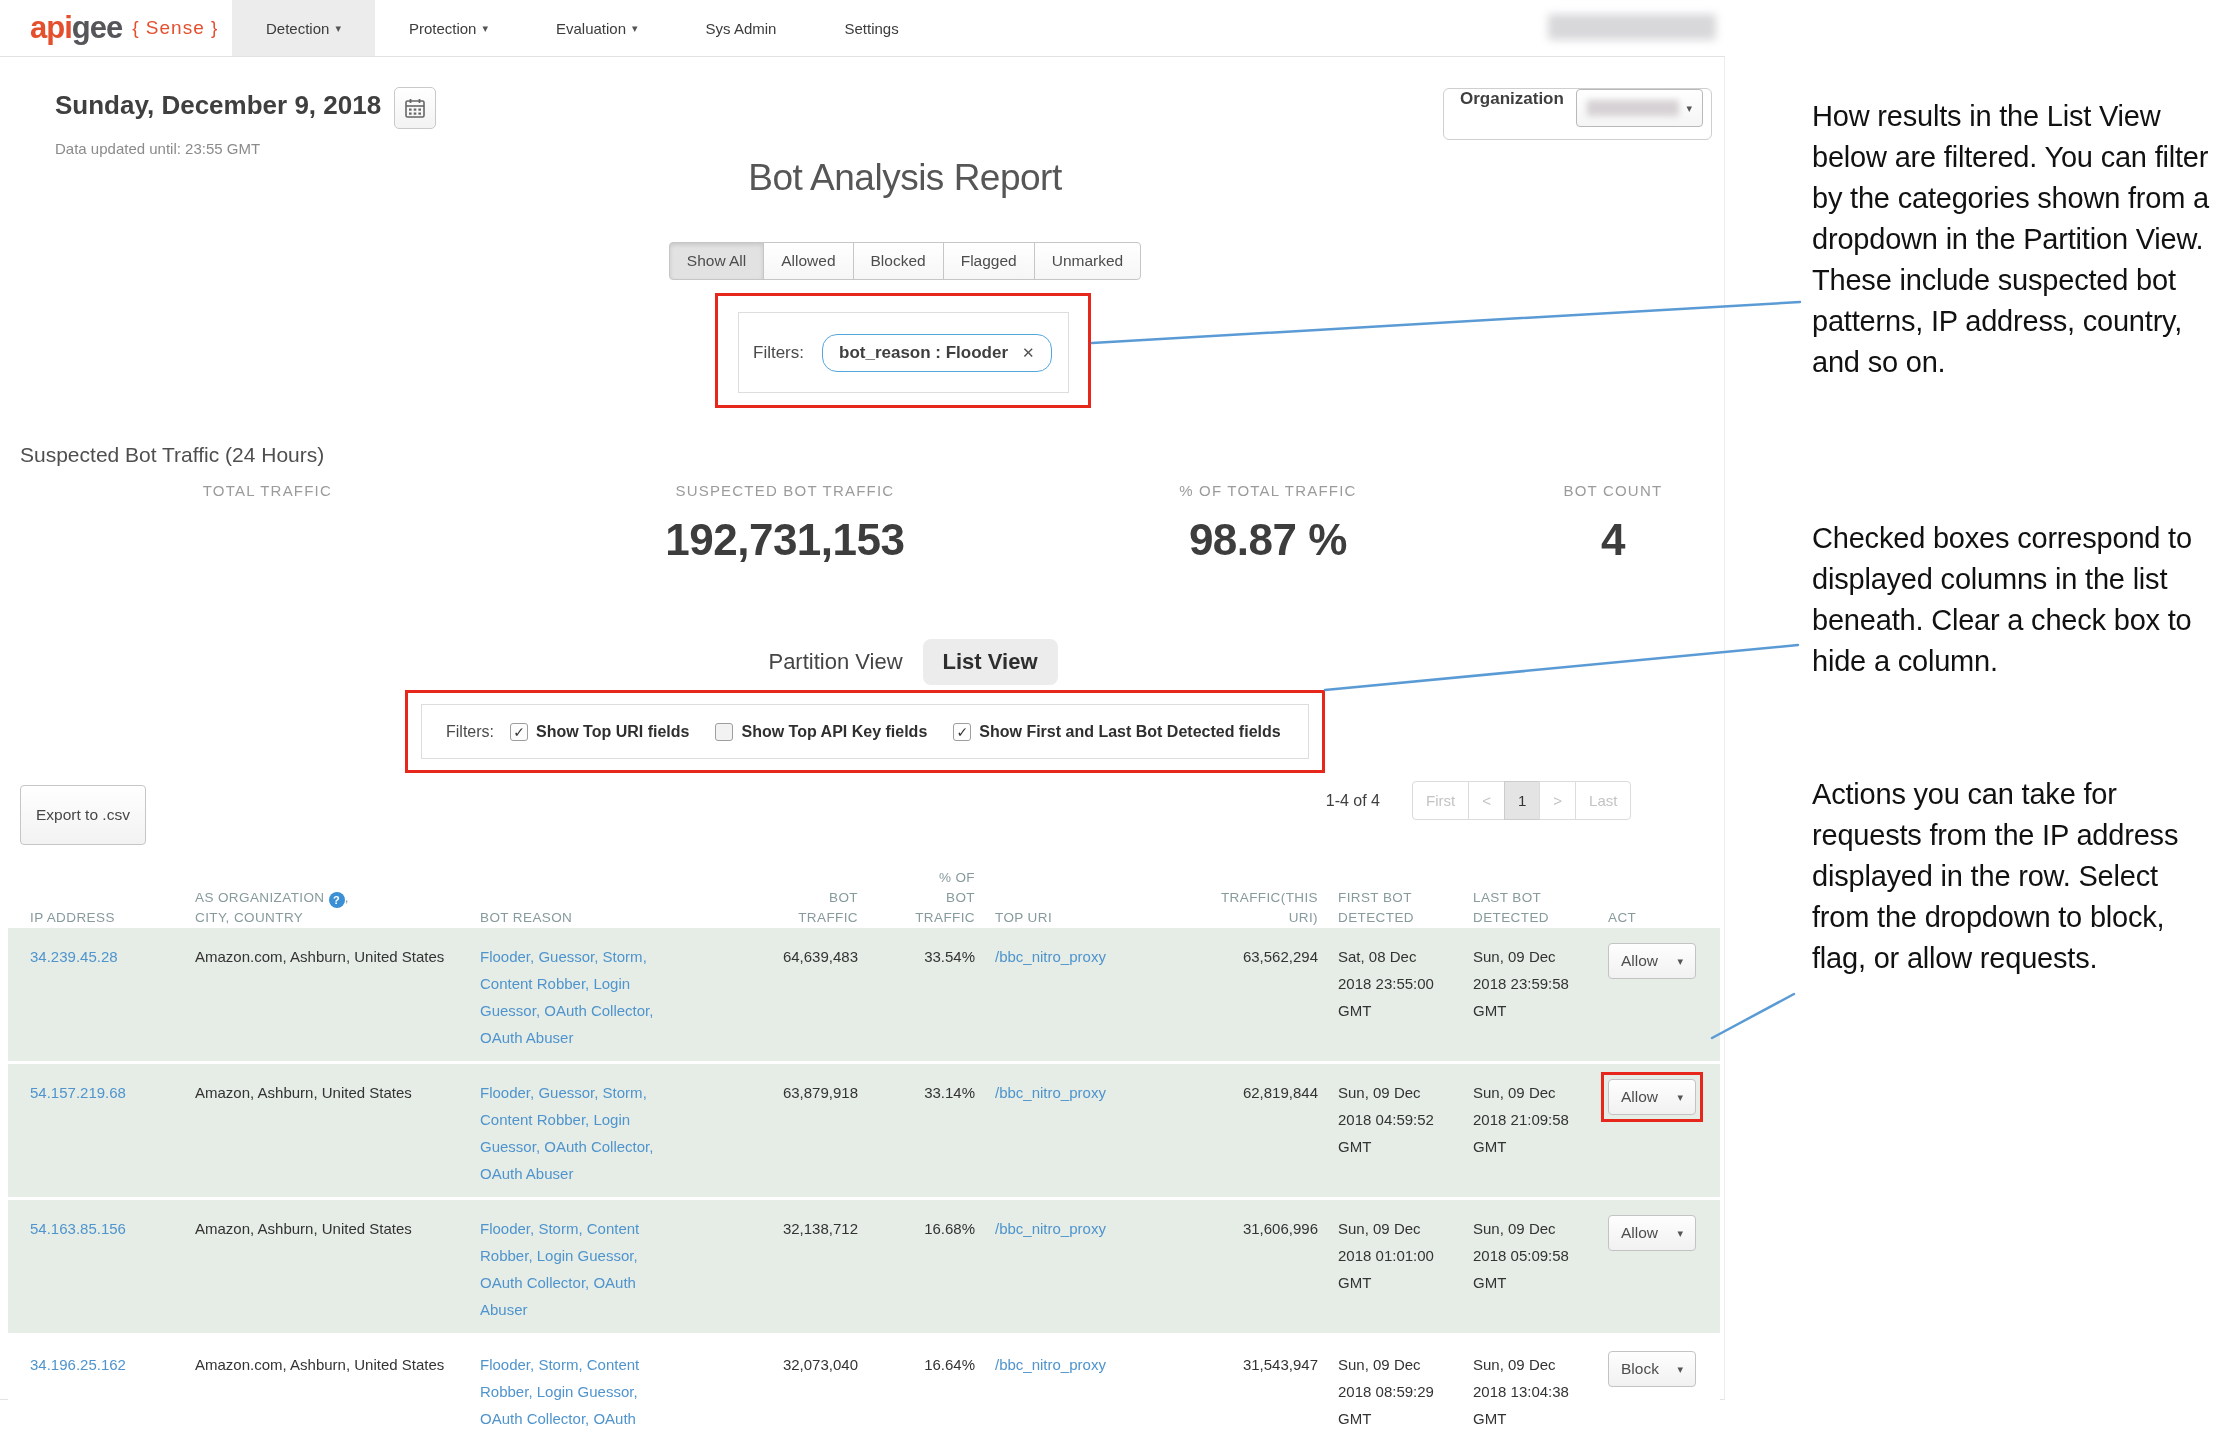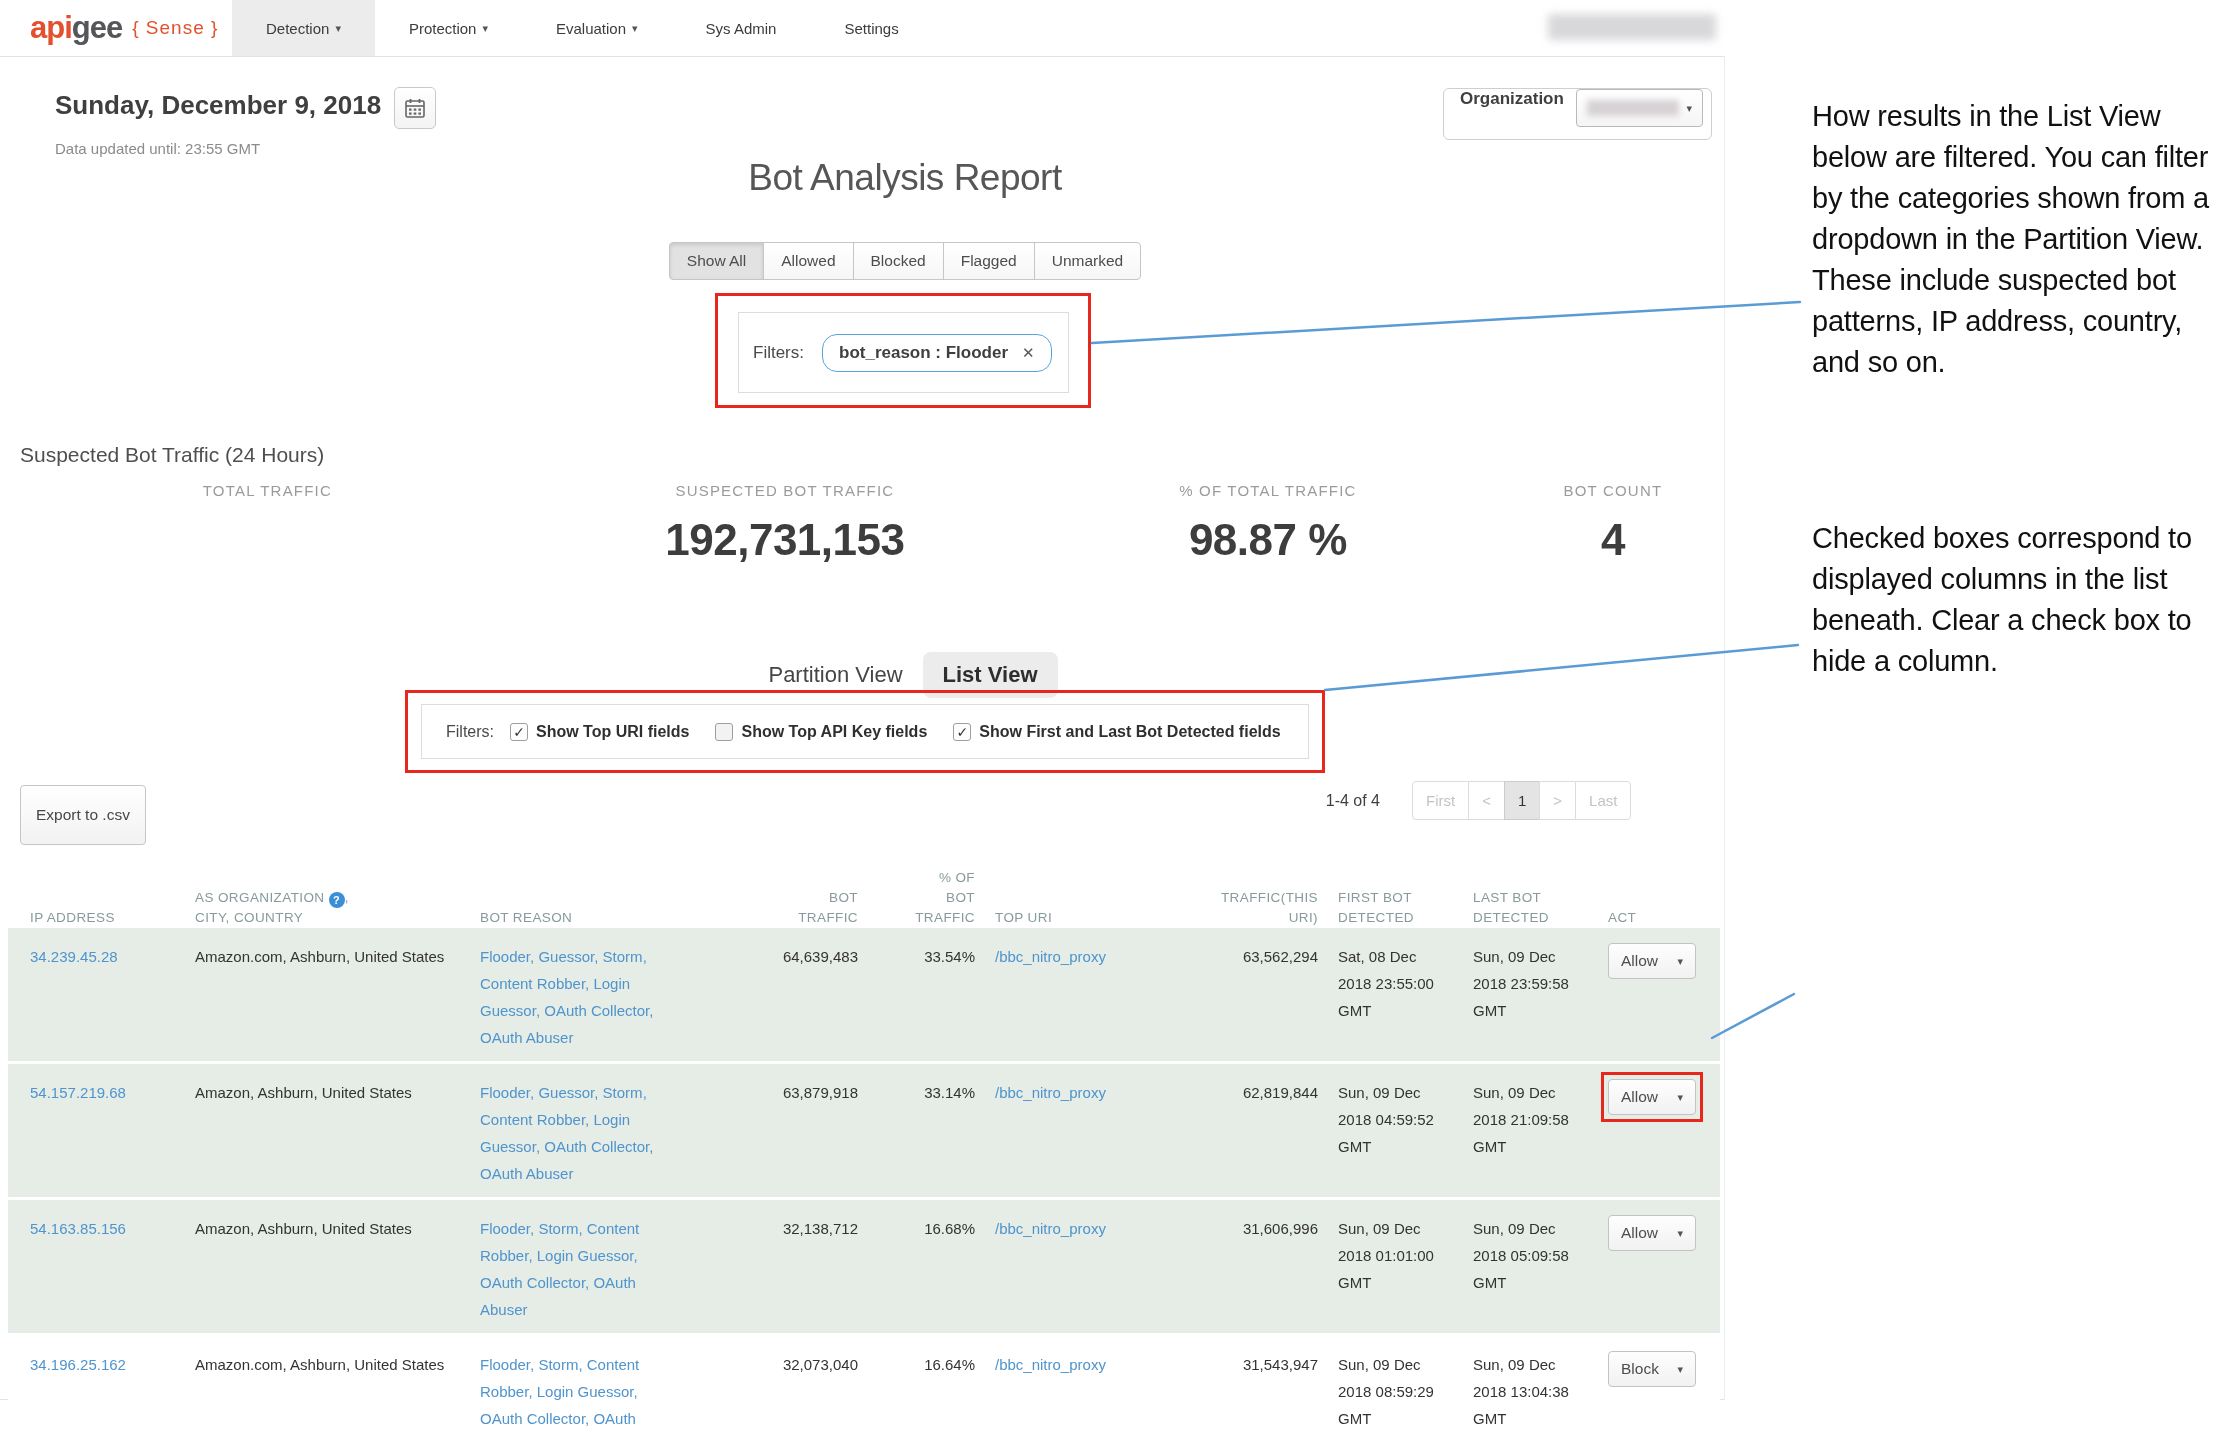--- a/index.html
+++ b/index.html
@@ -64,21 +64,21 @@
   .filter-chip .chip-x { margin-left:14px; font-size:15px; color:#555; font-weight:normal; cursor:pointer; }
 
   .section-heading { position:absolute; left:20px; top:386px; font-size:21px; color:#4f4f4f; }
 
   .stats-row { position:absolute; left:0; top:425px; width:1725px; display:grid;
     grid-template-columns:31% 29% 27% 13%; }
   .stat { text-align:center; }
   .stat .slabel { font-size:15px; color:#9b9b9b; letter-spacing:1.2px; }
   .stat .svalue { font-size:44px; font-weight:bold; color:#3d3d3d; margin-top:16px; letter-spacing:-0.5px; }
 
-  .view-switch { position:absolute; left:0; top:595px; width:1810px; display:flex;
+  .view-switch { position:absolute; left:0; top:582px; width:1810px; display:flex;
     justify-content:center; align-items:center; gap:4px; }
   .view-partition { font-size:22px; color:#454545; padding:10px 16px; cursor:pointer; }
   .view-list { font-size:22px; color:#2e2e2e; font-weight:bold; background:#ececec;
     border-radius:8px; padding:10px 20px; cursor:pointer; }
 
   .redbox-cols { left:405px; top:633px; width:920px; height:83px; }
   .cols-inner { position:absolute; left:421px; top:647px; width:888px; height:55px;
     border:1px solid #ddd; background:#fff; display:flex; align-items:center; padding-left:24px; }
   .cols-inner .flabel { font-size:16px; color:#4a4a4a; margin-right:16px; }
   .cb-option { display:flex; align-items:center; margin-right:26px; cursor:pointer; }
@@ -395,14 +395,15 @@
   </div>
 
   <svg class="connectors">
     <line x1="1092" y1="343" x2="1800" y2="302" stroke="#5b9bd5" stroke-width="2.5" stroke-linecap="round"></line>
     <line x1="1325" y1="690" x2="1798" y2="645" stroke="#5b9bd5" stroke-width="2.5" stroke-linecap="round"></line>
     <line x1="1712" y1="1038" x2="1794" y2="994" stroke="#5b9bd5" stroke-width="2.5" stroke-linecap="round"></line>
   </svg>
 
   <div class="annotation anno-1">How results in the List View below are filtered. You can filter by the categories shown from a dropdown in the Partition View. These include suspected bot patterns, IP address, country, and so on.</div>
   <div class="annotation anno-2">Checked boxes correspond to displayed columns in the list beneath. Clear a check box to hide a column.</div>
+  <div class="annotation anno-3">Actions you can take for requests from the IP address displayed in the row. Select from the dropdown to block, flag, or allow requests.</div>
 
 </div>
 
 </body></html>

